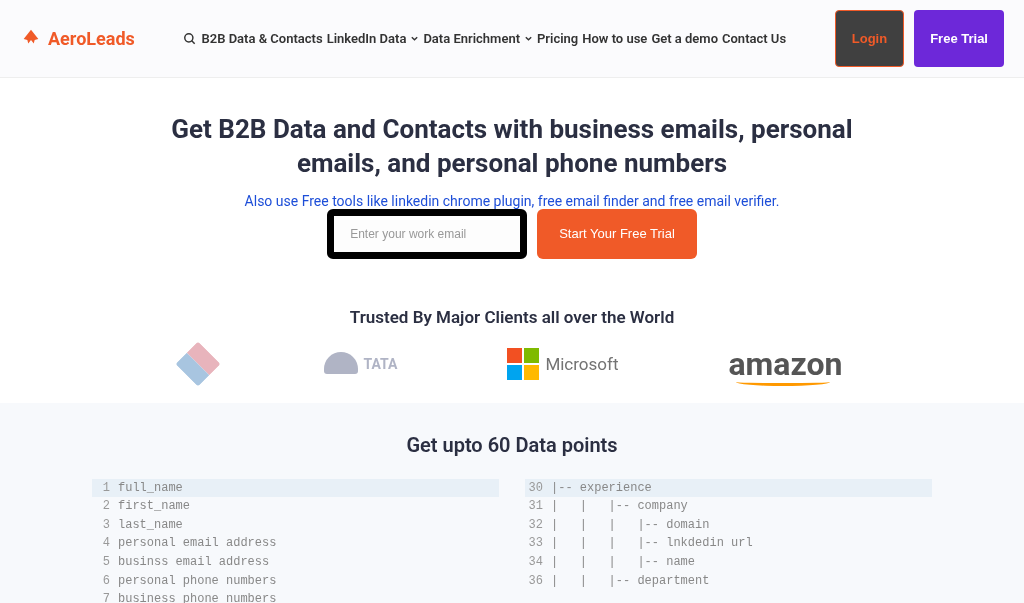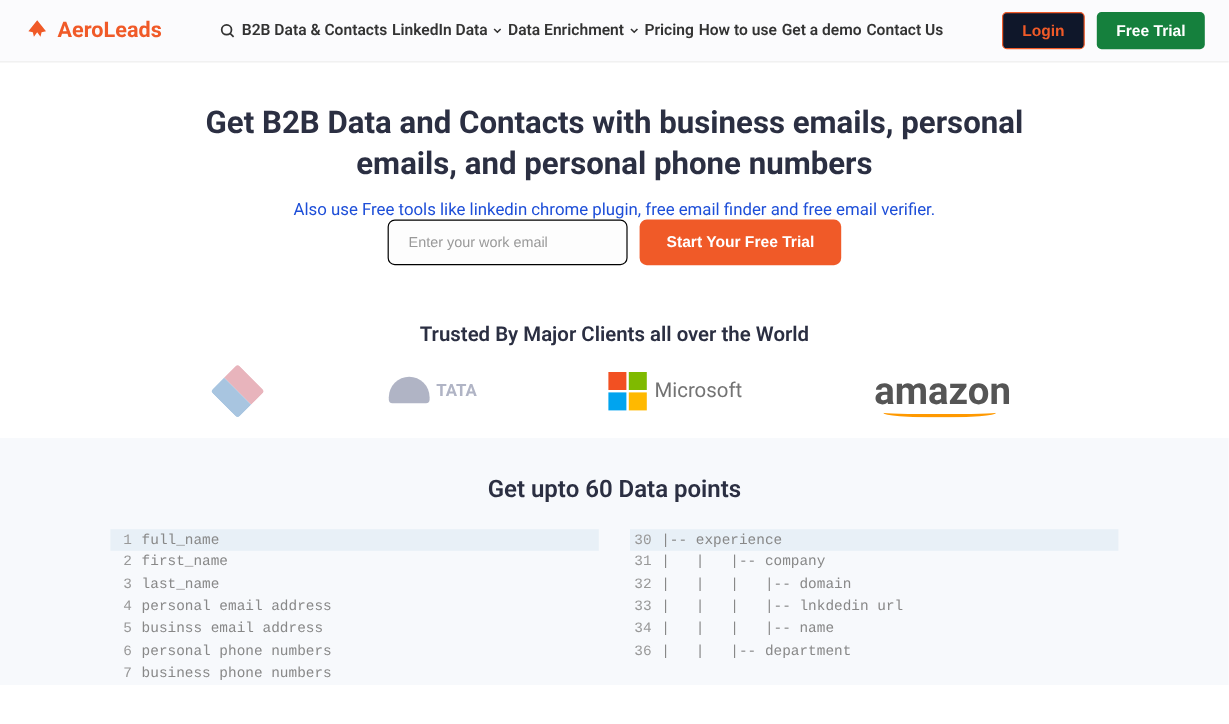--- a/index.html
+++ b/index.html
@@ -39,31 +39,31 @@
   width: 9px;
   height: 9px;
   display: inline-block;
 }
 .search-icon { width: 14px; height: 14px; }
 .header-actions {
   display: flex;
   gap: 10px;
 }
 .btn-login {
-  background: #0f172a;
+  background: #404040;
   color: #f05a28;
   border: 1px solid #f05a28;
-  padding: 7px 16px;
+  padding: 20px 16px;
   border-radius: 4px;
   font-size: 13px;
   font-weight: 600;
   cursor: pointer;
 }
 .btn-trial {
-  background: #15803d;
+  background: #6d28d9;
   color: #fff;
   border: none;
   padding: 7px 16px;
   border-radius: 4px;
   font-size: 13px;
   font-weight: 600;
   cursor: pointer;
 }
 
 .hero {
@@ -83,35 +83,35 @@
   color: #1d4ed8;
 }
 .email-form {
   display: flex;
   justify-content: center;
   gap: 10px;
 }
 .email-input {
   width: 200px;
   padding: 11px 16px;
-  border: 1px solid #000000;
+  border: 7px solid #000000;
   border-radius: 6px;
   font-size: 12px;
   background: #fdfdfd;
   color: #999;
 }
 .email-input::placeholder { color: #999; }
 .btn-start {
   background: #f05a28;
   color: #fff;
   border: none;
   padding: 11px 22px;
   border-radius: 6px;
   font-size: 13px;
-  font-weight: 700;
+  font-weight: 400;
   cursor: pointer;
 }
 
 .trusted {
   text-align: center;
   padding: 28px 20px 20px;
 }
 .trusted h3 {
   font-size: 17px;
   font-weight: 600;

